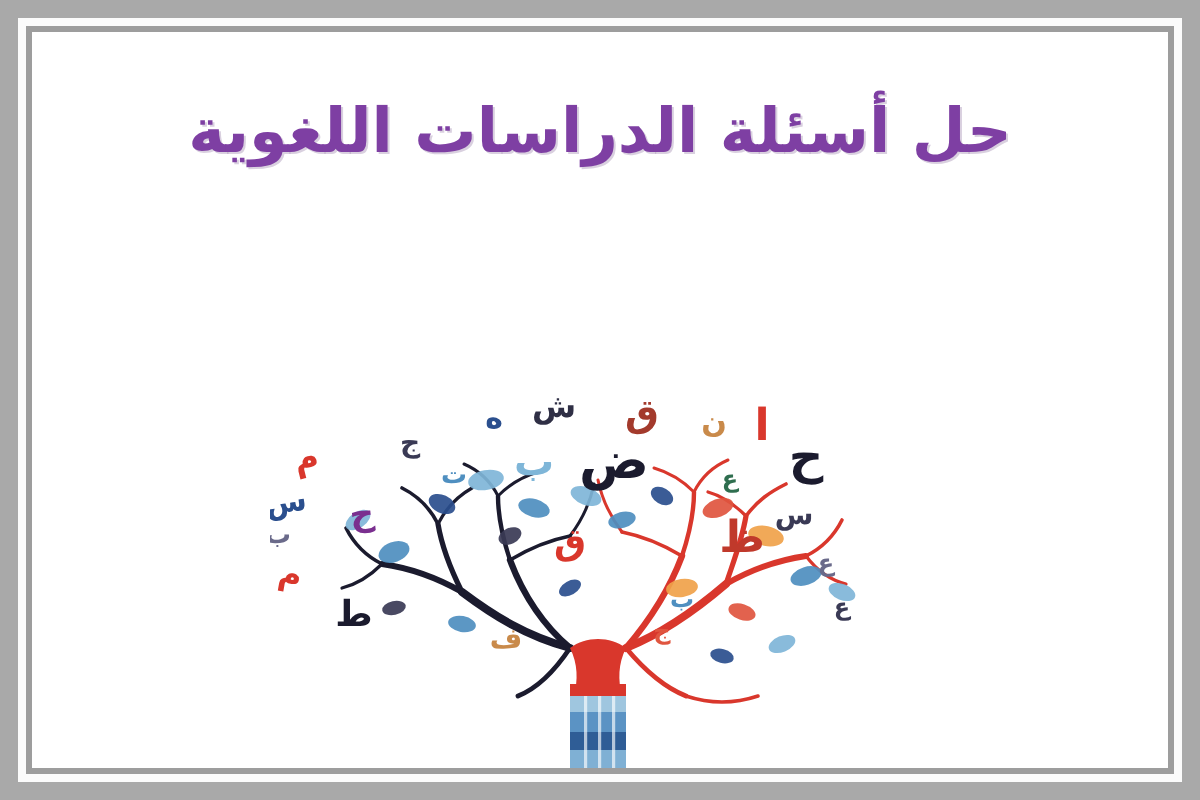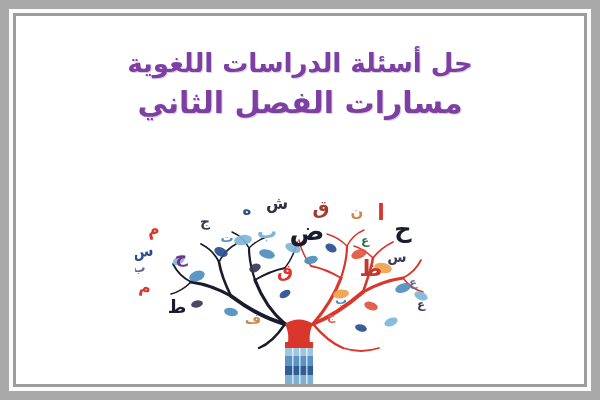--- a/index.html
+++ b/index.html
@@ -46,21 +46,21 @@
     left:0;right:0;top:32px;
     text-align:center;
     direction:rtl;
     line-height:1.22;
     user-select:none;
   }
   .title-line{
     display:block;
     color:#7e3fa3;
     font-weight:bold;
-    font-size:26px;
+    font-size:31px;
     letter-spacing:0px;
     text-shadow:1px 1px 0 rgba(170,150,185,.45);
     white-space:nowrap;
   }
   .title-line.l2{font-size:30px;margin-top:5px;}
 
   
   #illustration{
     position:absolute;
     left:50%;
@@ -73,21 +73,20 @@
 </head>
 <body>
 
 <div id="poster">
   <div id="frame-gap">
     <div id="frame-line">
       <div id="canvas">
 
         <div id="heading">
           <span class="title-line l1">حل أسئلة الدراسات اللغوية</span>
-          <span class="title-line l2">مسارات الفصل الثاني</span>
         </div>
 
         <div id="illustration">
           <svg viewBox="0 0 330 195" xmlns="http://www.w3.org/2000/svg" role="img">
 
             <g fill="none" stroke="#1b1b2e" stroke-linecap="round">
               <path d="M150,128 C128,122 112,112 96,100" stroke-width="4"></path>
               <path d="M96,100 C82,92 70,88 56,86" stroke-width="3"></path>
               <path d="M96,100 C90,88 86,78 84,66" stroke-width="2.6"></path>
               <path d="M84,66 C80,58 74,52 66,48" stroke-width="1.8"></path>

